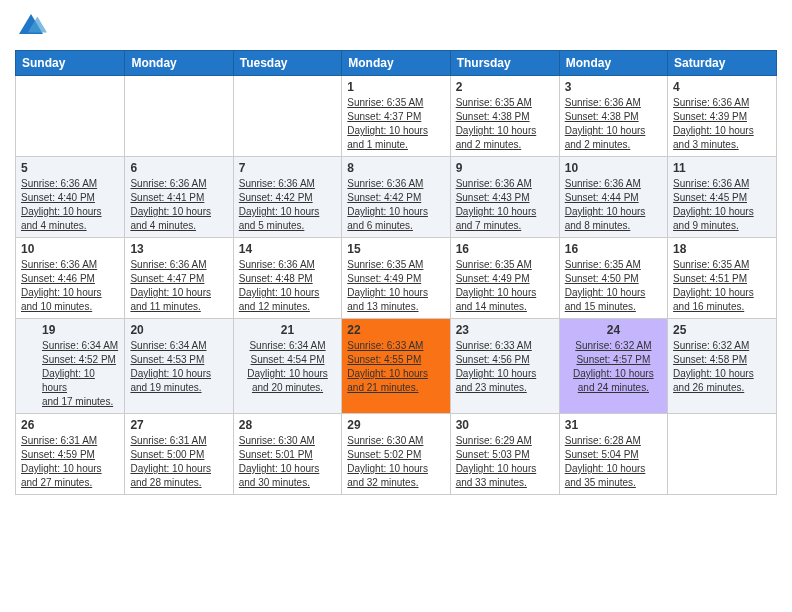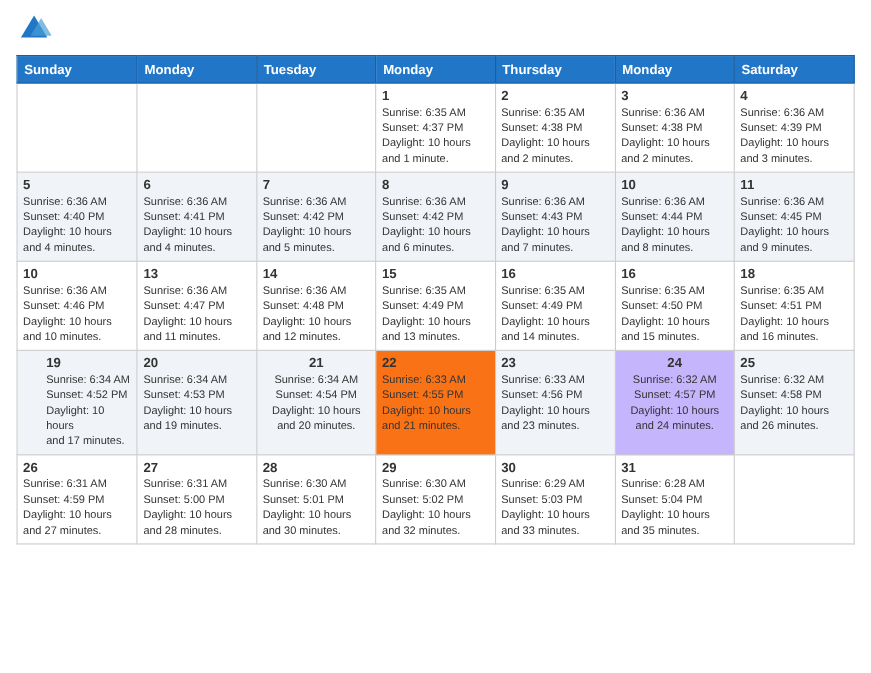--- a/index.html
+++ b/index.html
@@ -88,20 +88,21 @@
       font-weight: bold;
       font-size: 12px;
       color: #333;
       display: block;
       margin-bottom: 2px;
     }
     .day-info {
       color: #333;
       font-size: 10px;
       line-height: 1.4;
+      text-decoration: underline;
     }
     .empty-cell {
       background: #fff !important;
     }
   </style>
 </head>
 <body>
 
 <div class="page">
   <div class="header">

